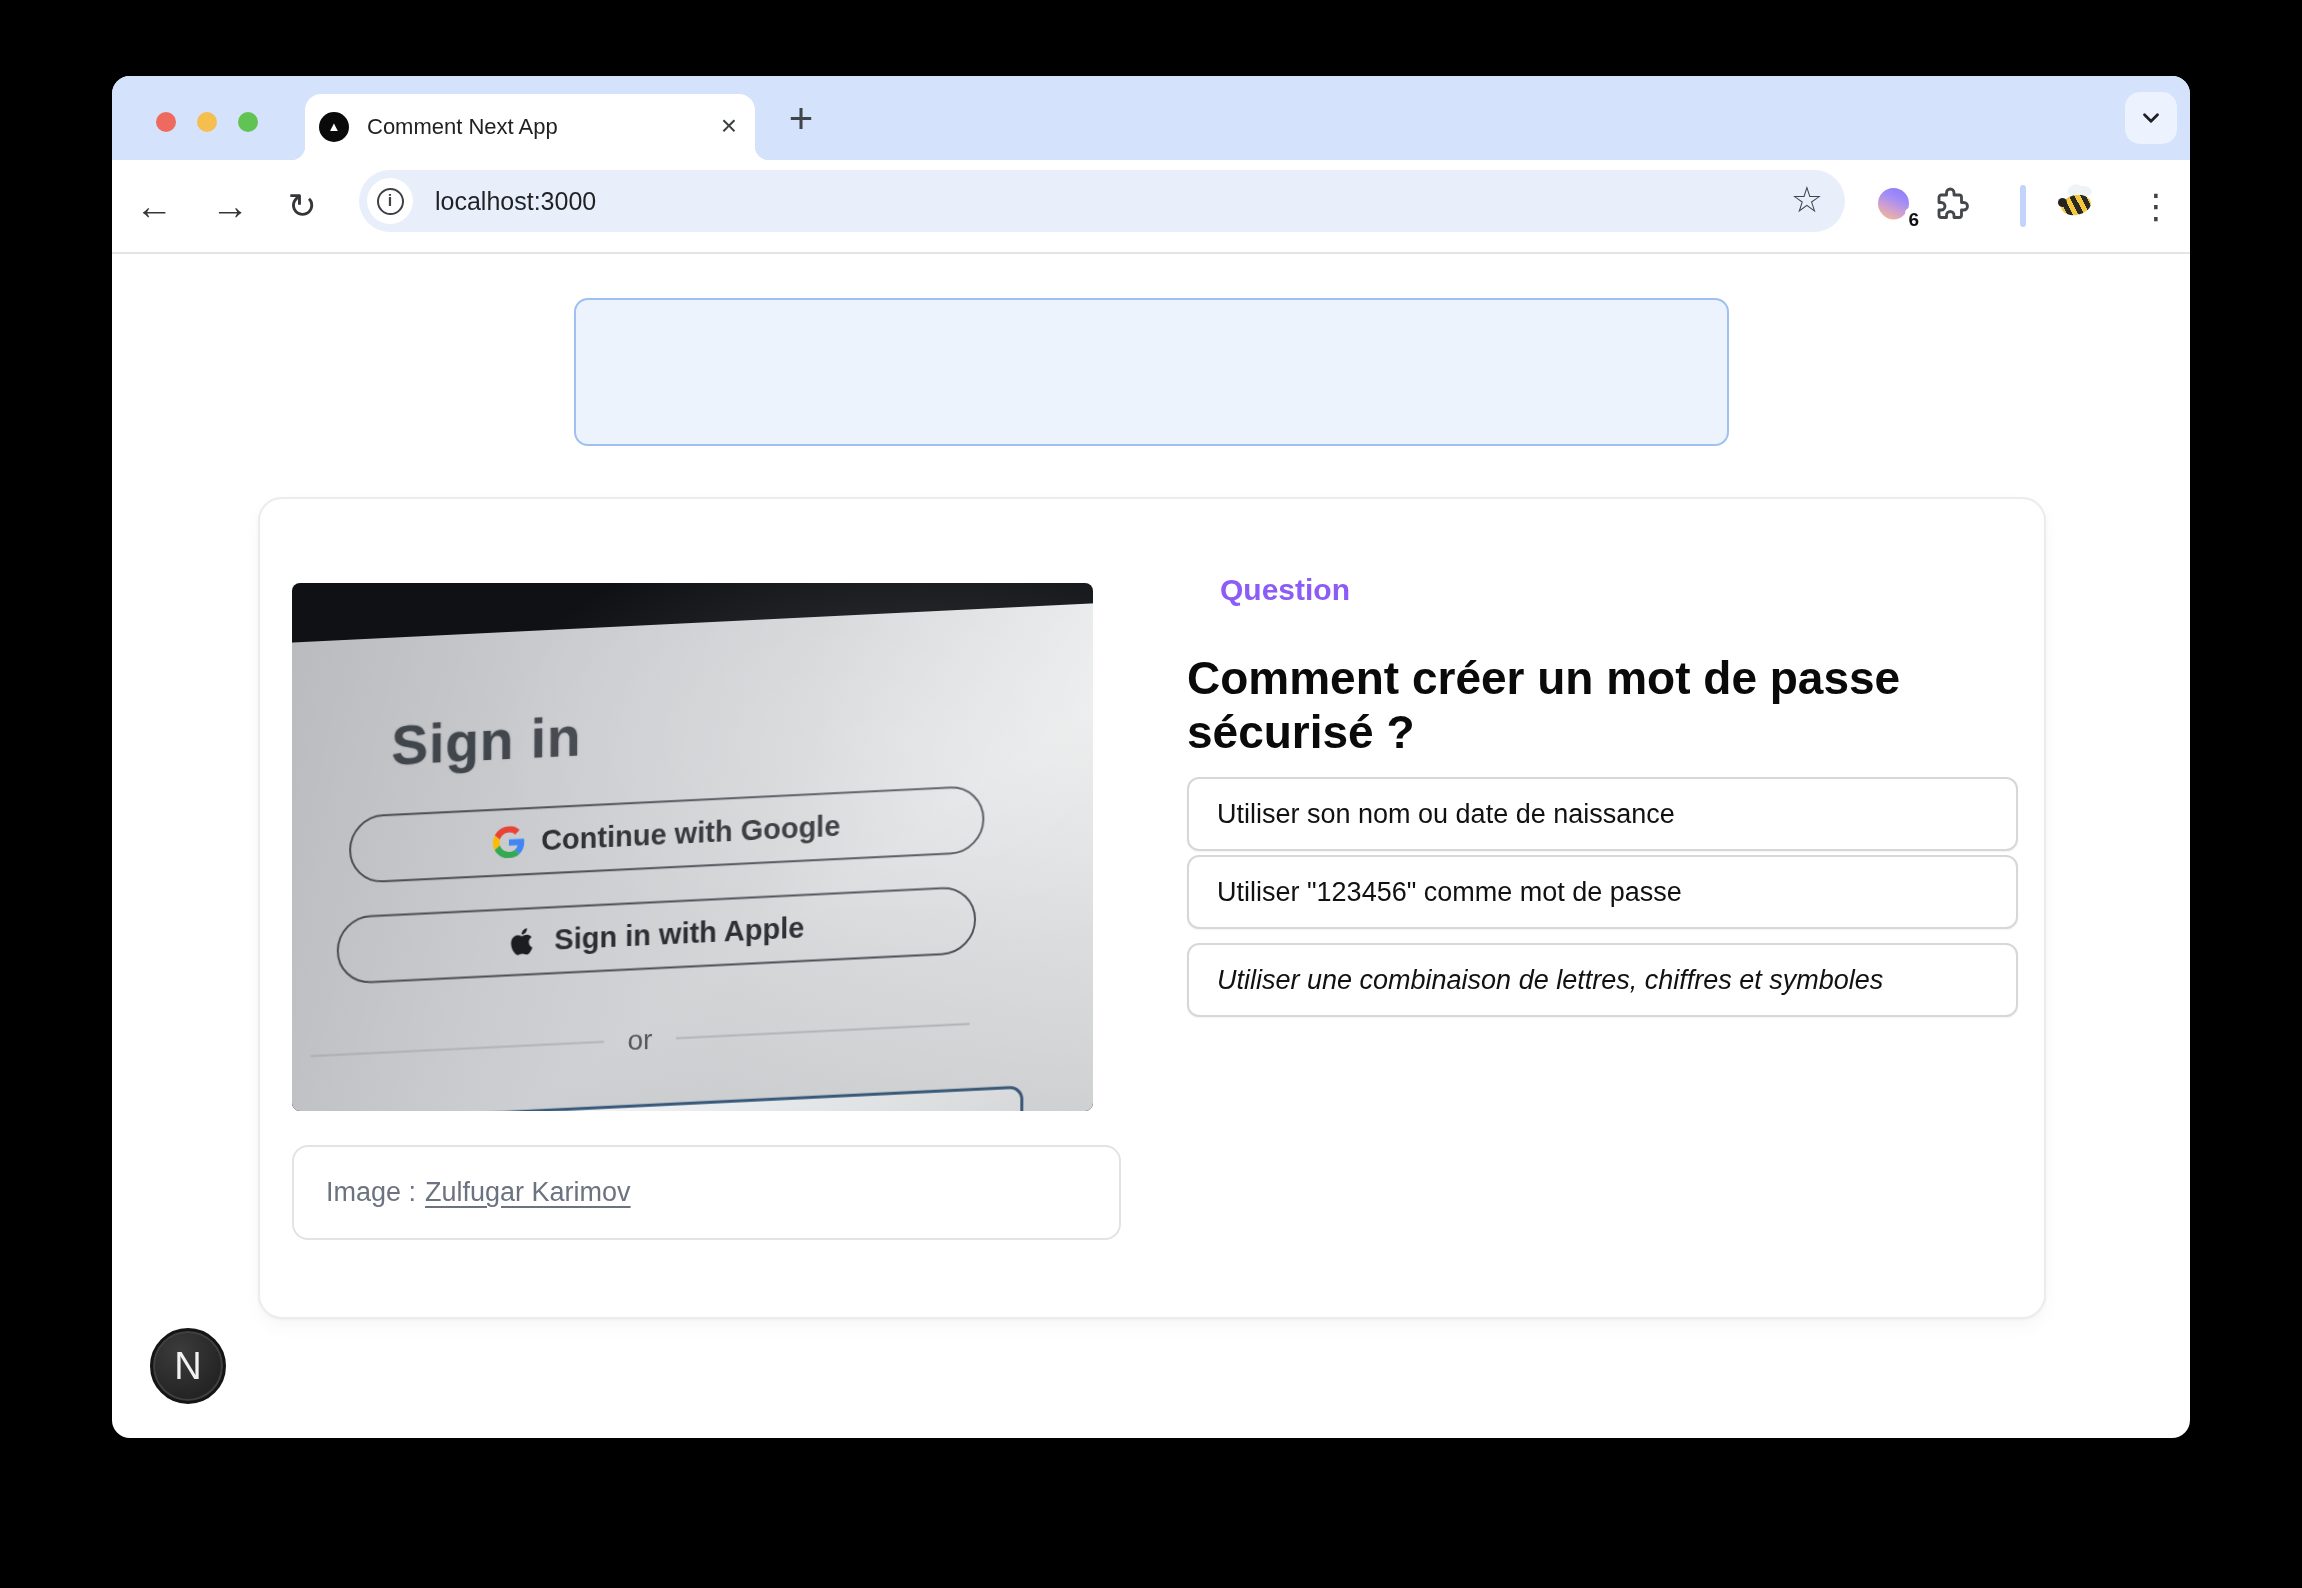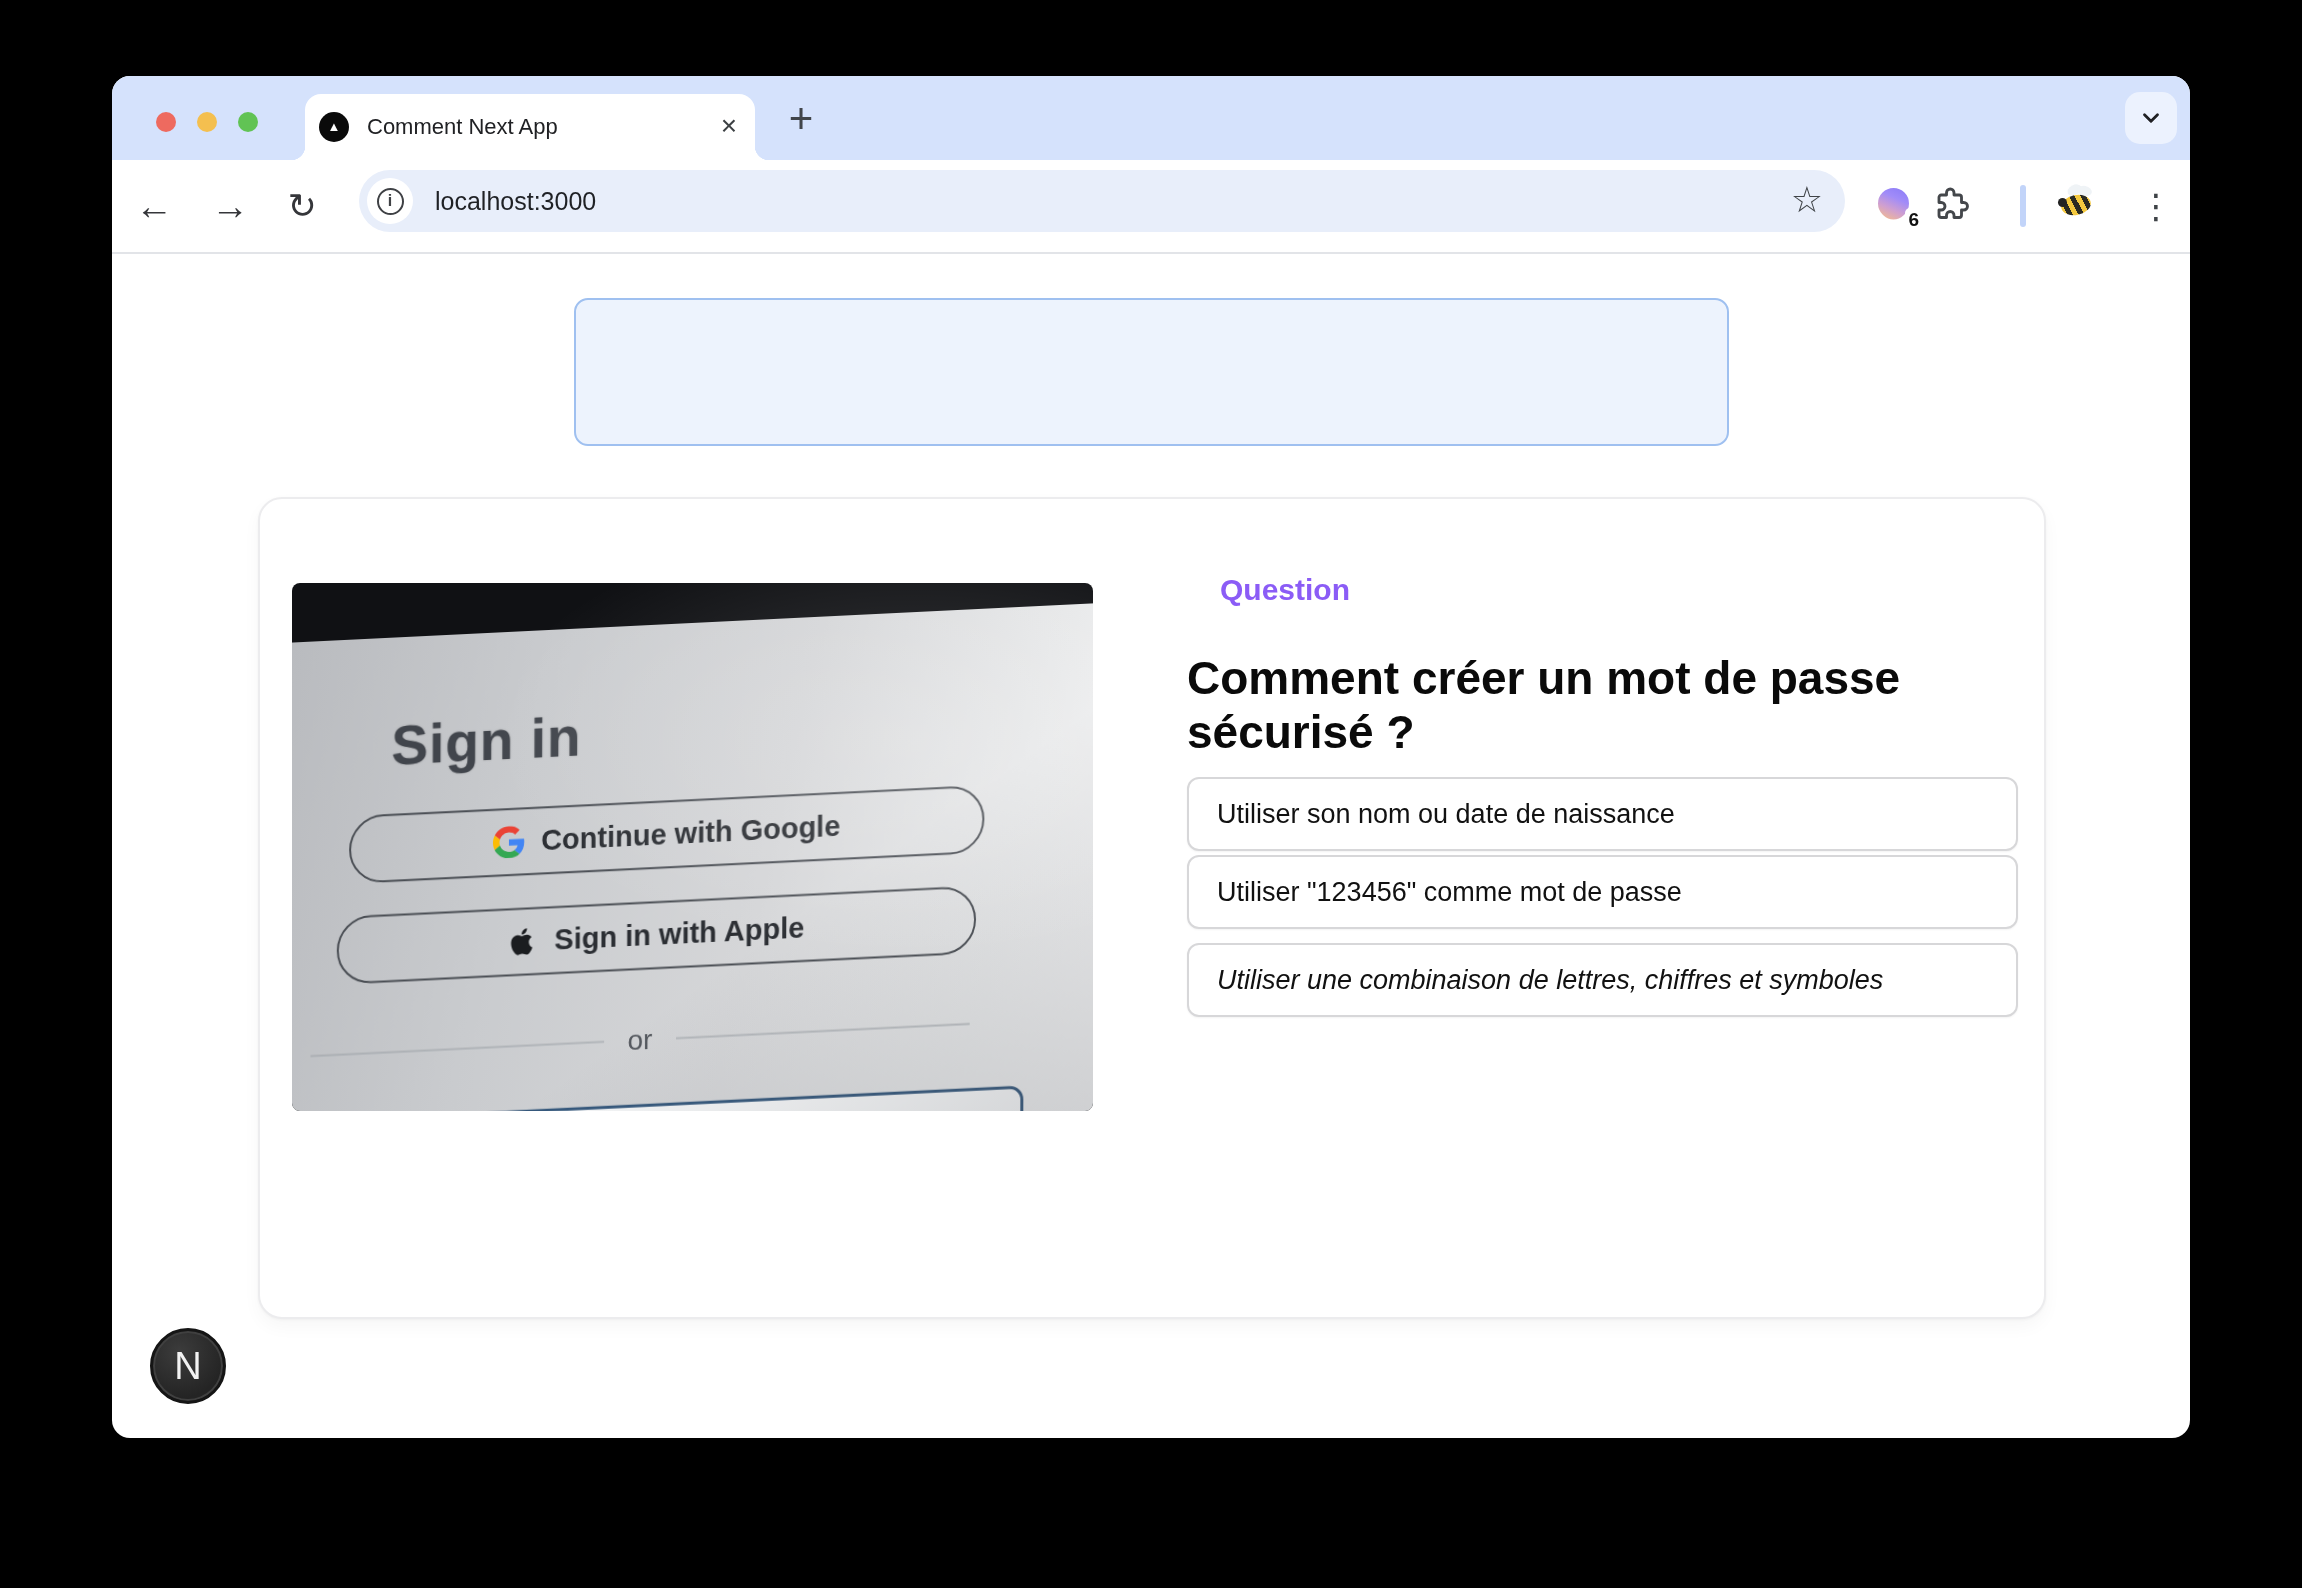--- a/index.html
+++ b/index.html
@@ -213,20 +213,24 @@
               <span>or</span>
               <span class="l r"></span>
           </div>
           <div class="p-input">
             <span>Email or phone</span>
           </div>
         </div>
         <div class="photo-shade"></div>
       </figure>
 
+      <div class="credit">
+        <span>Image :</span>
+        <a>Zulfugar Karimov</a>
+      </div>
 
       <h2 class="qlabel">Question</h2>
       <h3 class="question">Comment créer un mot de passe sécurisé ?</h3>
 
       <button class="answer a0">Utiliser son nom ou date de naissance</button>
       <button class="answer a1">Utiliser "123456" comme mot de passe</button>
       <button class="answer a2">Utiliser une combinaison de lettres, chiffres et symboles</button>
     </section>
 
     <button class="nextjs-fab">N</button>

